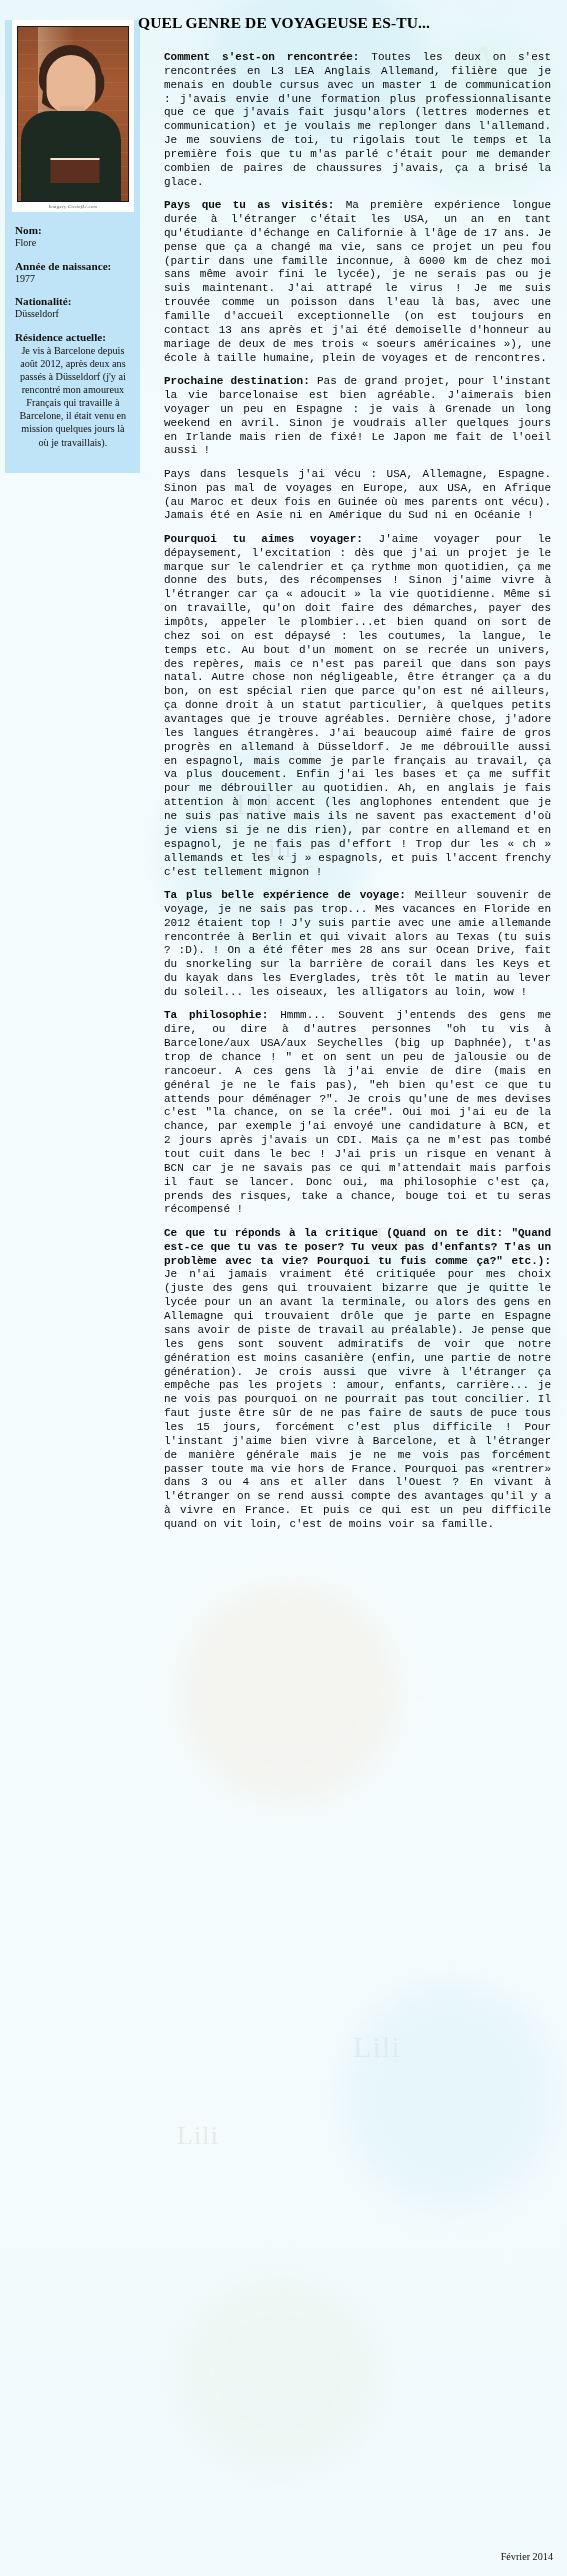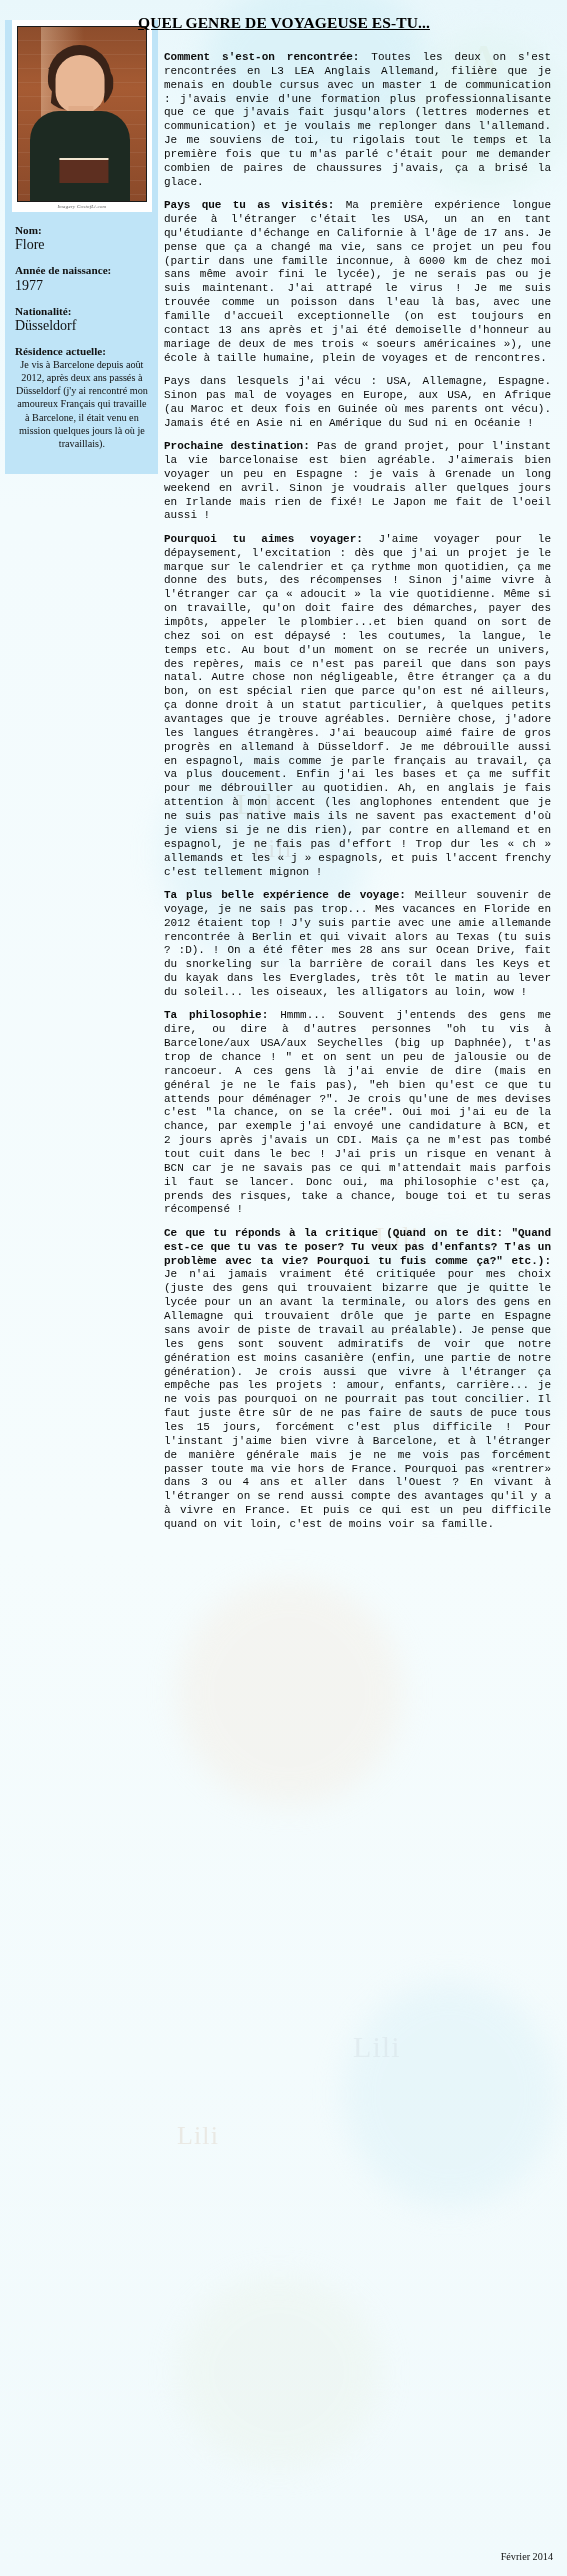--- a/index.html
+++ b/index.html
@@ -59,29 +59,28 @@
     z-index: 5;
   }
   .doc-title {
     display: inline-block;
     margin: 0;
     font-size: 15.5px;
     font-weight: bold;
     letter-spacing: 0.1px;
     color: #000;
     font-family: "Liberation Serif", "DejaVu Serif", serif;
-    text-decoration: underline;
   }
 
   
   .sidebar {
     position: absolute;
     left: 5.4px;
     top: 20.4px;
-    width: 153px;
+    width: 135px;
     background: #bfe4f7;
     padding: 0 0 14px 0;
     z-index: 4;
   }
   .photo-frame {
     margin: 0 6.4px;
     background: #ffffff;
     padding: 5.4px 5.4px 3.2px 5.4px;
     box-sizing: border-box;
   }
@@ -186,21 +185,21 @@
     padding: 11.8px 9.6px 0 9.6px;
   }
   .fact { margin: 0 0 10.7px 0; }
   .fact-label {
     font-weight: bold;
     font-size: 11.2px;
     line-height: 1.18;
     display: block;
   }
   .fact-value {
-    font-size: 14px;
+    font-size: 10px;
     line-height: 1.18;
     display: block;
   }
   .fact-value.small {
     font-size: 10.2px;
     line-height: 1.28;
     text-align: center;
   }
 
   
@@ -292,23 +291,23 @@
         <span class="fact-value small">Je vis à Barcelone depuis août 2012, après deux ans passés à Düsseldorf (j'y ai rencontré mon amoureux Français qui travaille à Barcelone, il était venu en mission quelques jours là où je travaillais).</span>
       </div>
     </div>
   </aside>
 
   <main class="content">
     <p class="para"><b class="lead">Comment s'est-on rencontrée:</b><span> Toutes les deux on s'est rencontrées en L3 LEA Anglais Allemand, filière que je menais en double cursus avec un master 1 de communication : j'avais envie d'une formation plus professionnalisante que ce que j'avais fait jusqu'alors (lettres modernes et communication) et je voulais me replonger dans l'allemand. Je me souviens de toi, tu rigolais tout le temps et la première fois que tu m'as parlé c'était pour me demander combien de paires de chaussures j'avais, ça a brisé la glace.</span></p>
 
     <p class="para"><b class="lead">Pays que tu as visités:</b><span> Ma première expérience longue durée à l'étranger c'était les USA, un an en tant qu'étudiante d'échange en Californie à l'âge de 17 ans. Je pense que ça a changé ma vie, sans ce projet un peu fou (partir dans une famille inconnue, à 6000 km de chez moi sans même avoir fini le lycée), je ne serais pas ou je suis maintenant. J'ai attrapé le virus ! Je me suis trouvée comme un poisson dans l'eau là bas, avec une famille d'accueil exceptionnelle (on est toujours en contact 13 ans après et j'ai été demoiselle d'honneur au mariage de deux de mes trois « soeurs américaines »), une école à taille humaine, plein de voyages et de rencontres.</span></p>
 
+    <p class="para"><b class="lead">Prochaine destination:</b><span> Pas de grand projet, pour l'instant la vie barcelonaise est bien agréable. J'aimerais bien voyager un peu en Espagne : je vais à Grenade un long weekend en avril. Sinon je voudrais aller quelques jours en Irlande mais rien de fixé! Le Japon me fait de l'oeil aussi !</span></p>
+
     <p class="para plain"><span>Pays dans lesquels j'ai vécu : USA, Allemagne, Espagne. Sinon pas mal de voyages en Europe, aux USA, en Afrique (au Maroc et deux fois en Guinée où mes parents ont vécu). Jamais été en Asie ni en Amérique du Sud ni en Océanie !</span></p>
-
-    <p class="para"><b class="lead">Prochaine destination:</b><span> Pas de grand projet, pour l'instant la vie barcelonaise est bien agréable. J'aimerais bien voyager un peu en Espagne : je vais à Grenade un long weekend en avril. Sinon je voudrais aller quelques jours en Irlande mais rien de fixé! Le Japon me fait de l'oeil aussi !</span></p>
 
     <p class="para"><b class="lead">Pourquoi tu aimes voyager:</b><span>  J'aime voyager pour le dépaysement, l'excitation : dès que j'ai un projet je le marque sur le calendrier et ça rythme mon quotidien, ça me donne des buts, des récompenses ! Sinon j'aime vivre à l'étranger car ça « adoucit » la vie quotidienne. Même si on travaille, qu'on doit faire des démarches, payer des impôts, appeler le plombier...et bien quand on sort de chez soi on est dépaysé : les coutumes, la langue, le temps etc. Au bout d'un moment on se recrée un univers, des repères, mais ce n'est pas pareil que dans son pays natal. Autre chose non négligeable, être étranger ça a du bon, on est spécial rien que parce qu'on est né ailleurs, ça donne droit à un statut particulier, à quelques petits avantages que je trouve agréables. Dernière chose, j'adore les langues étrangères. J'ai beaucoup aimé faire de gros progrès en allemand à Düsseldorf. Je me débrouille aussi en espagnol, mais comme je parle français au travail, ça va plus doucement. Enfin j'ai les bases et ça me suffit pour me débrouiller au quotidien. Ah, en anglais je fais attention à mon accent (les anglophones entendent que je ne suis pas native mais ils ne savent pas exactement d'où je viens si je ne dis rien), par contre en allemand et en espagnol, je ne fais pas d'effort ! Trop dur les « ch » allemands et les « j » espagnols, et puis l'accent frenchy c'est tellement mignon !</span></p>
 
     <p class="para"><b class="lead">Ta plus belle expérience de voyage:</b><span> Meilleur souvenir de voyage, je ne sais pas trop... Mes vacances en Floride en 2012 étaient top ! J'y suis partie avec une amie allemande rencontrée à Berlin et qui vivait alors au Texas (tu suis ? :D). ! On a été fêter mes 28 ans sur Ocean Drive, fait du snorkeling sur la barrière de corail dans les Keys et du kayak dans les Everglades, très tôt le matin au lever du soleil... les oiseaux, les alligators au loin, wow !</span></p>
 
     <p class="para"><b class="lead">Ta philosophie:</b><span> Hmmm... Souvent j'entends des gens me dire, ou dire à d'autres personnes "oh tu vis à Barcelone/aux USA/aux Seychelles (big up Daphnée), t'as trop de chance ! " et on sent un peu de jalousie ou de rancoeur. A ces gens là j'ai envie de dire (mais en général je ne le fais pas), "eh bien qu'est ce que tu attends pour déménager ?". Je crois qu'une de mes devises c'est "la chance, on se la crée". Oui moi j'ai eu de la chance, par exemple j'ai envoyé une candidature à BCN, et 2 jours après j'avais un CDI. Mais ça ne m'est pas tombé tout cuit dans le bec ! J'ai pris un risque en venant à BCN car je ne savais pas ce qui m'attendait mais parfois il faut se lancer. Donc oui, ma philosophie c'est ça, prends des risques, take a chance, bouge toi et tu seras récompensé !</span></p>
 
     <p class="para"><b class="lead">Ce que tu réponds à la critique (Quand on te dit: "Quand est-ce que tu vas te poser? Tu veux pas d'enfants? T'as un problème avec ta vie? Pourquoi tu fuis comme ça?" etc.):</b><span>  Je n'ai jamais vraiment été critiquée pour mes choix (juste des gens qui trouvaient bizarre que je quitte le lycée pour un an avant la terminale, ou alors des gens en Allemagne qui trouvaient drôle que je parte en Espagne sans avoir de piste de travail au préalable). Je pense que les gens sont souvent admiratifs de voir que notre génération est moins casanière (enfin, une partie de notre génération). Je crois aussi que vivre à l'étranger ça empêche pas les projets : amour, enfants, carrière... je ne vois pas pourquoi on ne pourrait pas tout concilier. Il faut juste être sûr de ne pas faire de sauts de puce tous les 15 jours, forcément c'est plus difficile ! Pour l'instant j'aime bien vivre à Barcelone, et à l'étranger de manière générale mais je ne me vois pas forcément passer toute ma vie hors de France. Pourquoi pas «rentrer» dans 3 ou 4 ans et aller dans l'Ouest ? En vivant à l'étranger on se rend aussi compte des avantages qu'il y a à vivre en France. Et puis ce qui est un peu difficile quand on vit loin, c'est de moins voir sa famille.</span></p>
   </main>
 

